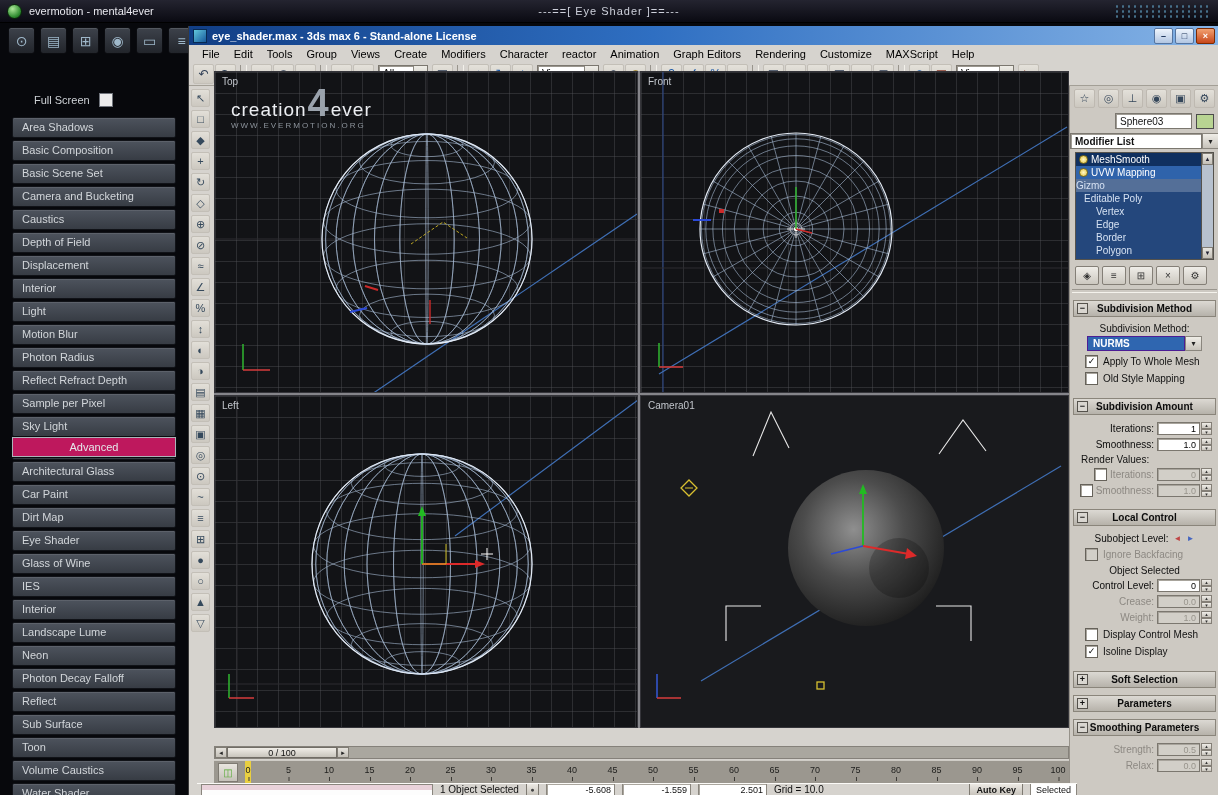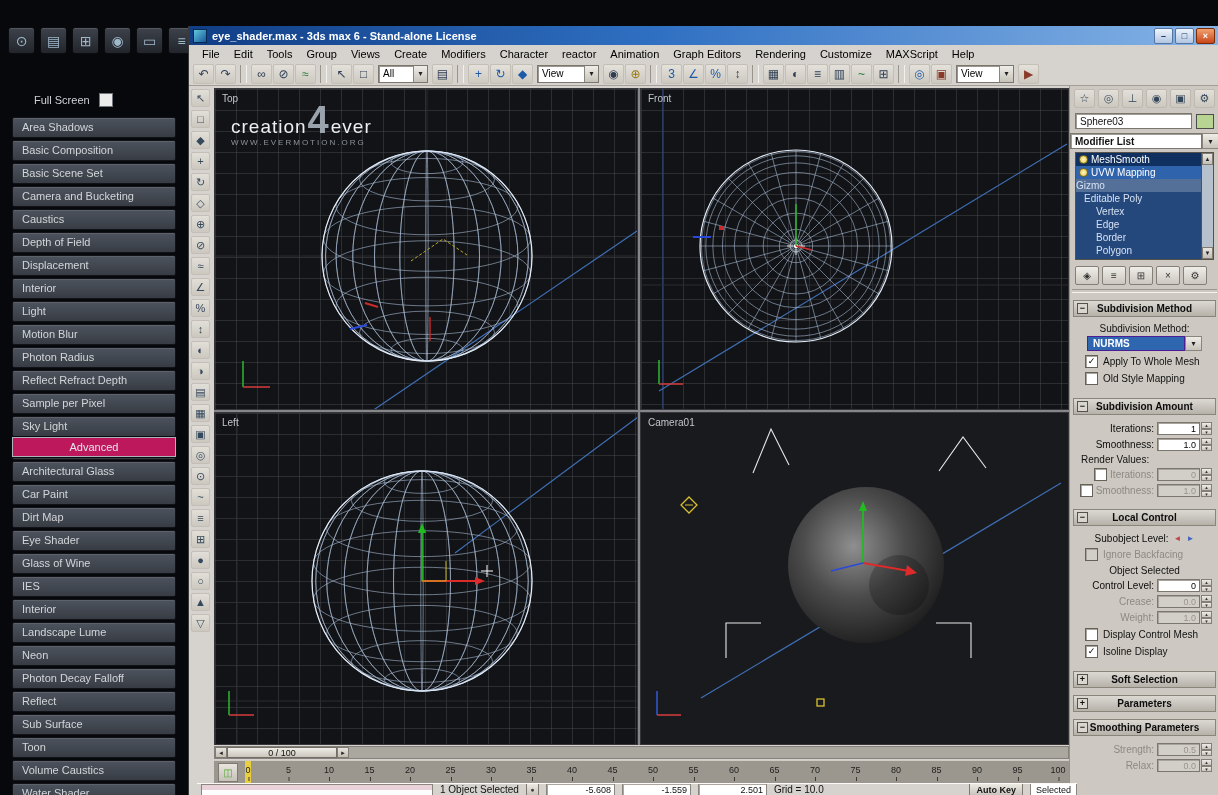--- a/index.html
+++ b/index.html
@@ -52,21 +52,21 @@
   .tcombo{height:18px;background:#fff;border:1px solid #7b776f;display:flex;align-items:center;font-size:10px;
           color:#000;padding-left:4px;margin:0 3px;box-shadow:inset 1px 1px 0 #9a968e;box-sizing:border-box;}
   .tcombo .arr{margin-left:auto;width:13px;height:100%;background:linear-gradient(#efede7,#c7c3bb);
                border-left:1px solid #8a867e;display:flex;align-items:center;justify-content:center;}
   .arr::after{content:"▾";font-size:8px;color:#222;}
   .vtools{position:absolute;left:2px;top:63px;width:21px;display:flex;flex-direction:column;gap:3px;}
   .vic{width:19px;height:18px;display:flex;align-items:center;justify-content:center;font-size:11px;color:#35495c;
        border:1px solid #c3bfb7;border-radius:2px;background:linear-gradient(#e2dfd8,#ccc8c0);box-sizing:border-box;}
 
   
-  .vpc{position:absolute;left:25px;top:62px;width:855px;height:657px;background:#85858a;}
+  .vpc{position:absolute;left:25px;top:45px;width:855px;height:657px;background:#85858a;}
   .vp{position:absolute;overflow:hidden;border:1px solid #35353a;box-sizing:border-box;}
   .grid{background-color:#121316;
         background-image:linear-gradient(rgba(88,88,92,.38) 1px,transparent 1px),
                          linear-gradient(90deg,rgba(88,88,92,.38) 1px,transparent 1px);
         background-size:21px 21px;}
   #vp-top{left:0;top:0;width:424px;height:322px;}
   #vp-front{left:426px;top:0;width:429px;height:322px;}
   #vp-left{left:0;top:324px;width:424px;height:333px;}
   #vp-cam{left:426px;top:324px;width:429px;height:333px;background:#191a1d;}
   .vp svg{position:absolute;left:0;top:0;}
@@ -75,21 +75,21 @@
   .wm-line{color:#eceef2;font-size:19px;letter-spacing:1px;display:flex;align-items:flex-end;}
   .wm-4{font-size:38px;color:#9aa2ac;font-weight:bold;margin:0 1px -3px 1px;}
   .wm-url{color:#8d949c;font-size:8px;letter-spacing:2px;margin-top:3px;}
 
   
   .cp{position:absolute;left:880px;top:60px;width:150px;height:709px;background:#cdc9c2;border-left:1px solid #96928a;
       box-sizing:border-box;font-size:10px;color:#111;overflow:hidden;}
   .cp-tabs{display:flex;gap:3px;padding:3px 4px;}
   .cpt{width:20px;height:17px;display:flex;align-items:center;justify-content:center;font-size:11px;color:#34465a;
        border:1px solid #beb9b1;border-radius:2px;background:linear-gradient(#e3e0d9,#ccc8c0);}
-  .name-row{display:flex;align-items:center;gap:4px;padding:2px 5px;}
+  .name-row{display:flex;align-items:center;gap:4px;padding:2px 5px;margin-left:40px;}
   .name-field{flex:1;height:14px;background:#fff;border:1px solid #7b776f;box-shadow:inset 1px 1px 0 #a09c94;
               display:flex;align-items:center;padding-left:4px;font-size:10px;}
   .swatch{width:16px;height:13px;background:#b8d492;border:1px solid #4c4c4c;}
   .modlist{display:flex;margin:2px 0;height:16px;}
   .ml-field{flex:1;background:#fff;border:1px solid #7b776f;box-shadow:inset 1px 1px 0 #a09c94;display:flex;
             align-items:center;padding-left:4px;font-weight:bold;}
   .ml-arr{width:15px;background:linear-gradient(#efede7,#c7c3bb);border:1px solid #8a867e;display:flex;
           align-items:center;justify-content:center;}
   .stack{margin:3px 5px;height:106px;background:#24477c;border:1px solid #55524c;position:relative;overflow:hidden;
          color:#d5e1f2;}
@@ -163,20 +163,26 @@
   .ak{height:12px;padding:0 6px;display:flex;align-items:center;background:linear-gradient(#ece9e3,#c5c1b9);
       border:1px solid #7e7a72;font-size:9px;font-weight:bold;flex:none;}
   .selcombo{height:12px;padding:0 5px;display:flex;align-items:center;background:#fff;border:1px solid #8a867e;
             font-size:9px;flex:none;}
 </style>
 </head>
 <body>
 
 <div id="root">
 
+  <div class="o-title">
+    <div class="logo"></div>
+    <span class="o-title-text">evermotion - mental4ever</span>
+    <div class="o-center">---==[ Eye Shader ]==---</div>
+    <div class="o-dots"></div>
+  </div>
 
   <div class="o-tools" id="o-tools">
       <div class="o-ic">⊙</div>
       <div class="o-ic">▤</div>
       <div class="o-ic">⊞</div>
       <div class="o-ic">◉</div>
       <div class="o-ic">▭</div>
       <div class="o-ic">≡</div>
     </div>
 

